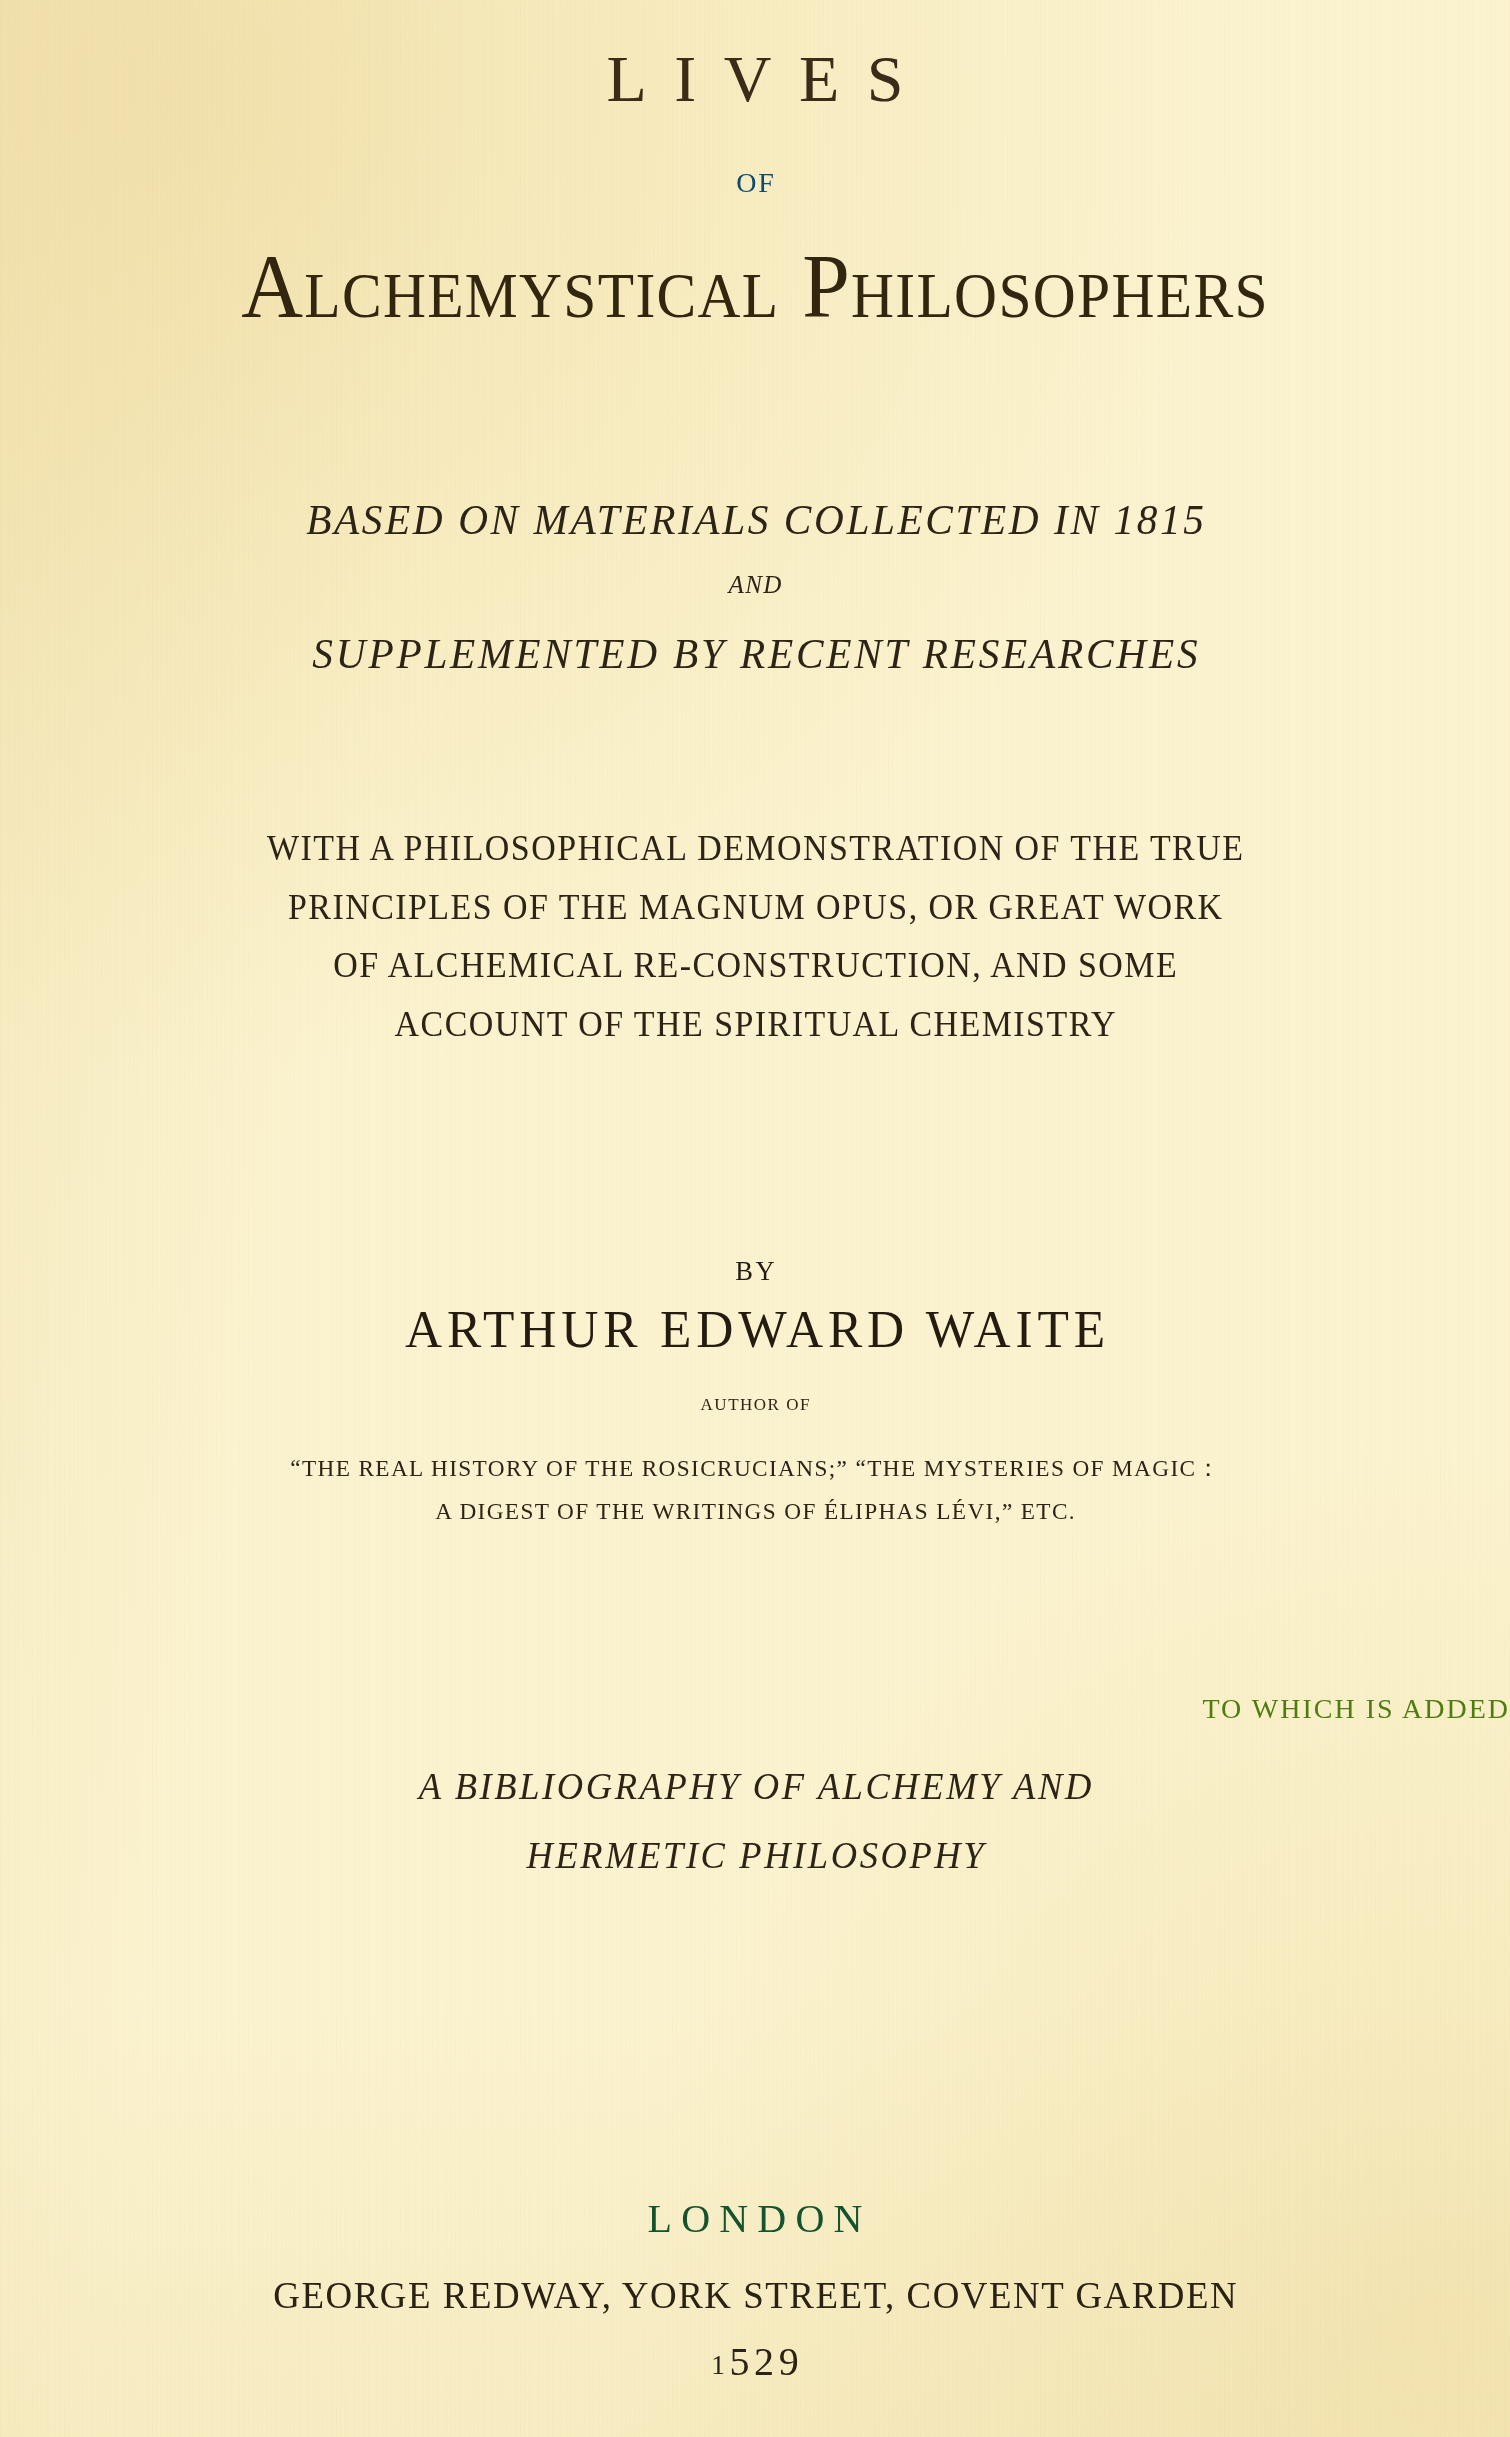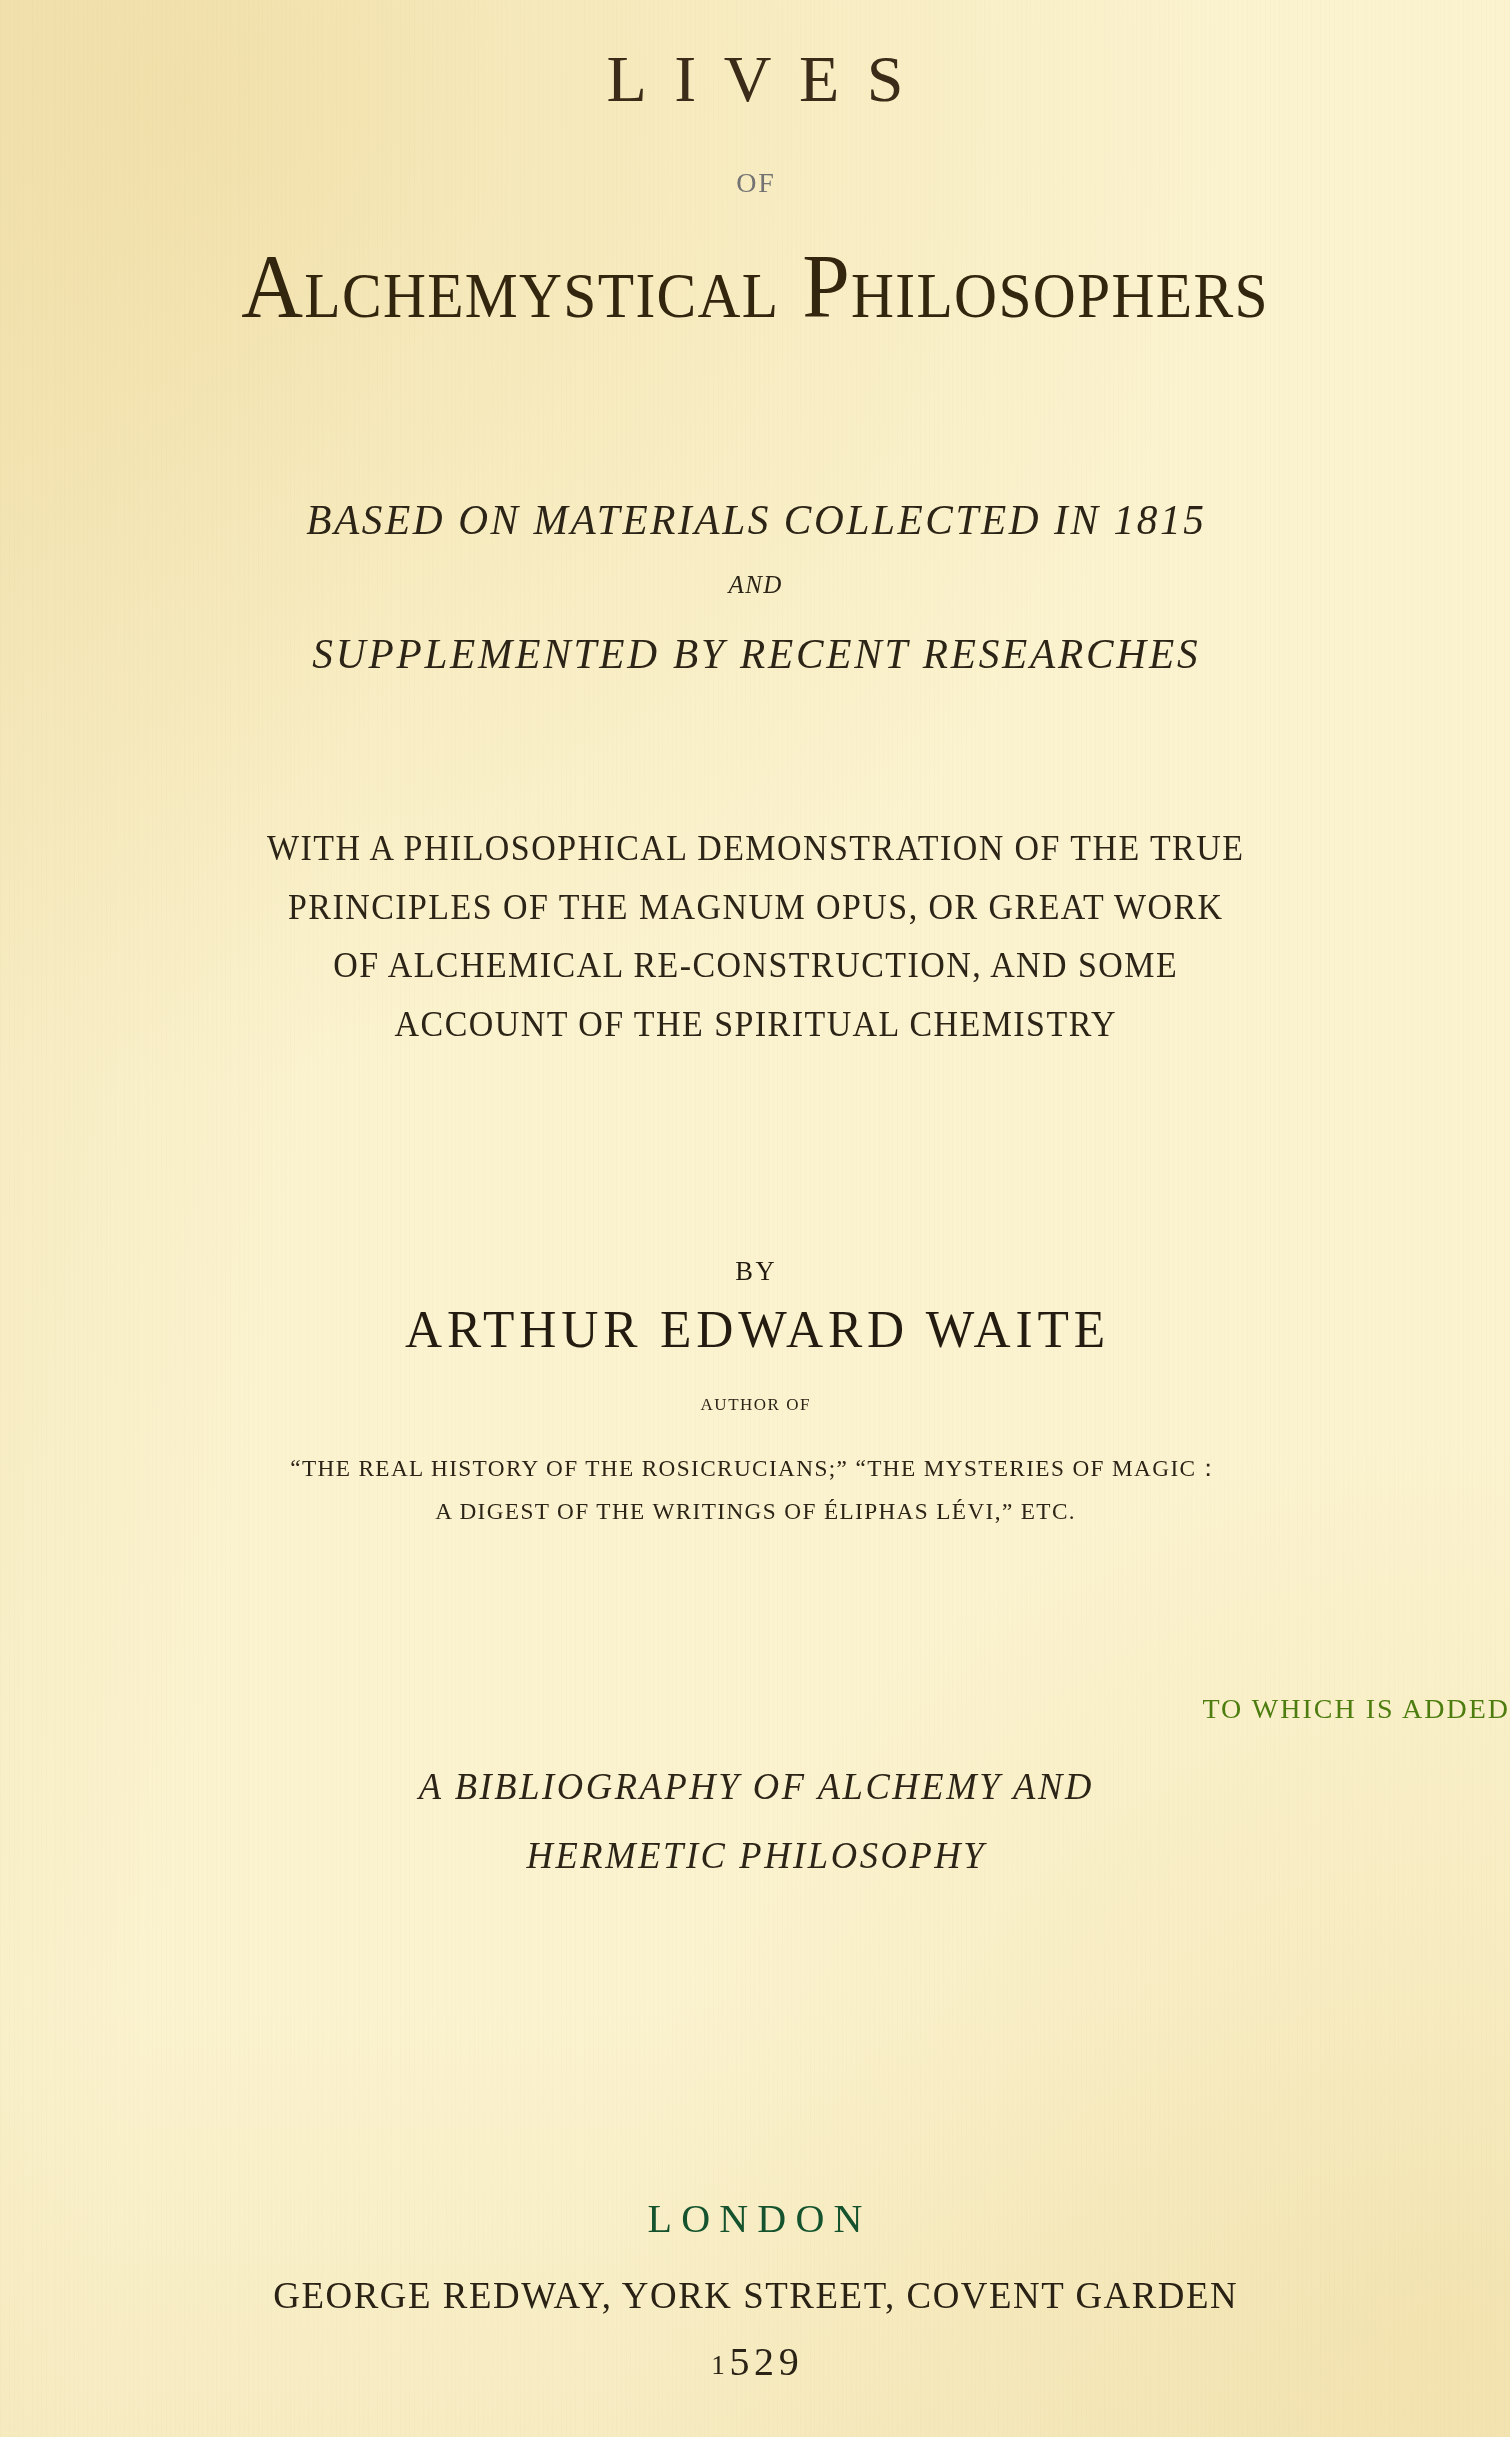--- a/index.html
+++ b/index.html
@@ -71,21 +71,21 @@
     font-weight: 400;
     margin-top: 20px;
   }
 
   
   .t-of {
     top: 169px;
     font-size: 28px;
     letter-spacing: 1.8px;
     text-indent: 1.8px;
-    color: #737373;
+    color: #0c4a6e;
   }
 
   
   .t-main {
     top: 240px;
     font-size: 92px;
     font-variant: small-caps;
     letter-spacing: 1.4px;
     transform: scaleX(0.93);
     transform-origin: 50% 50%;

